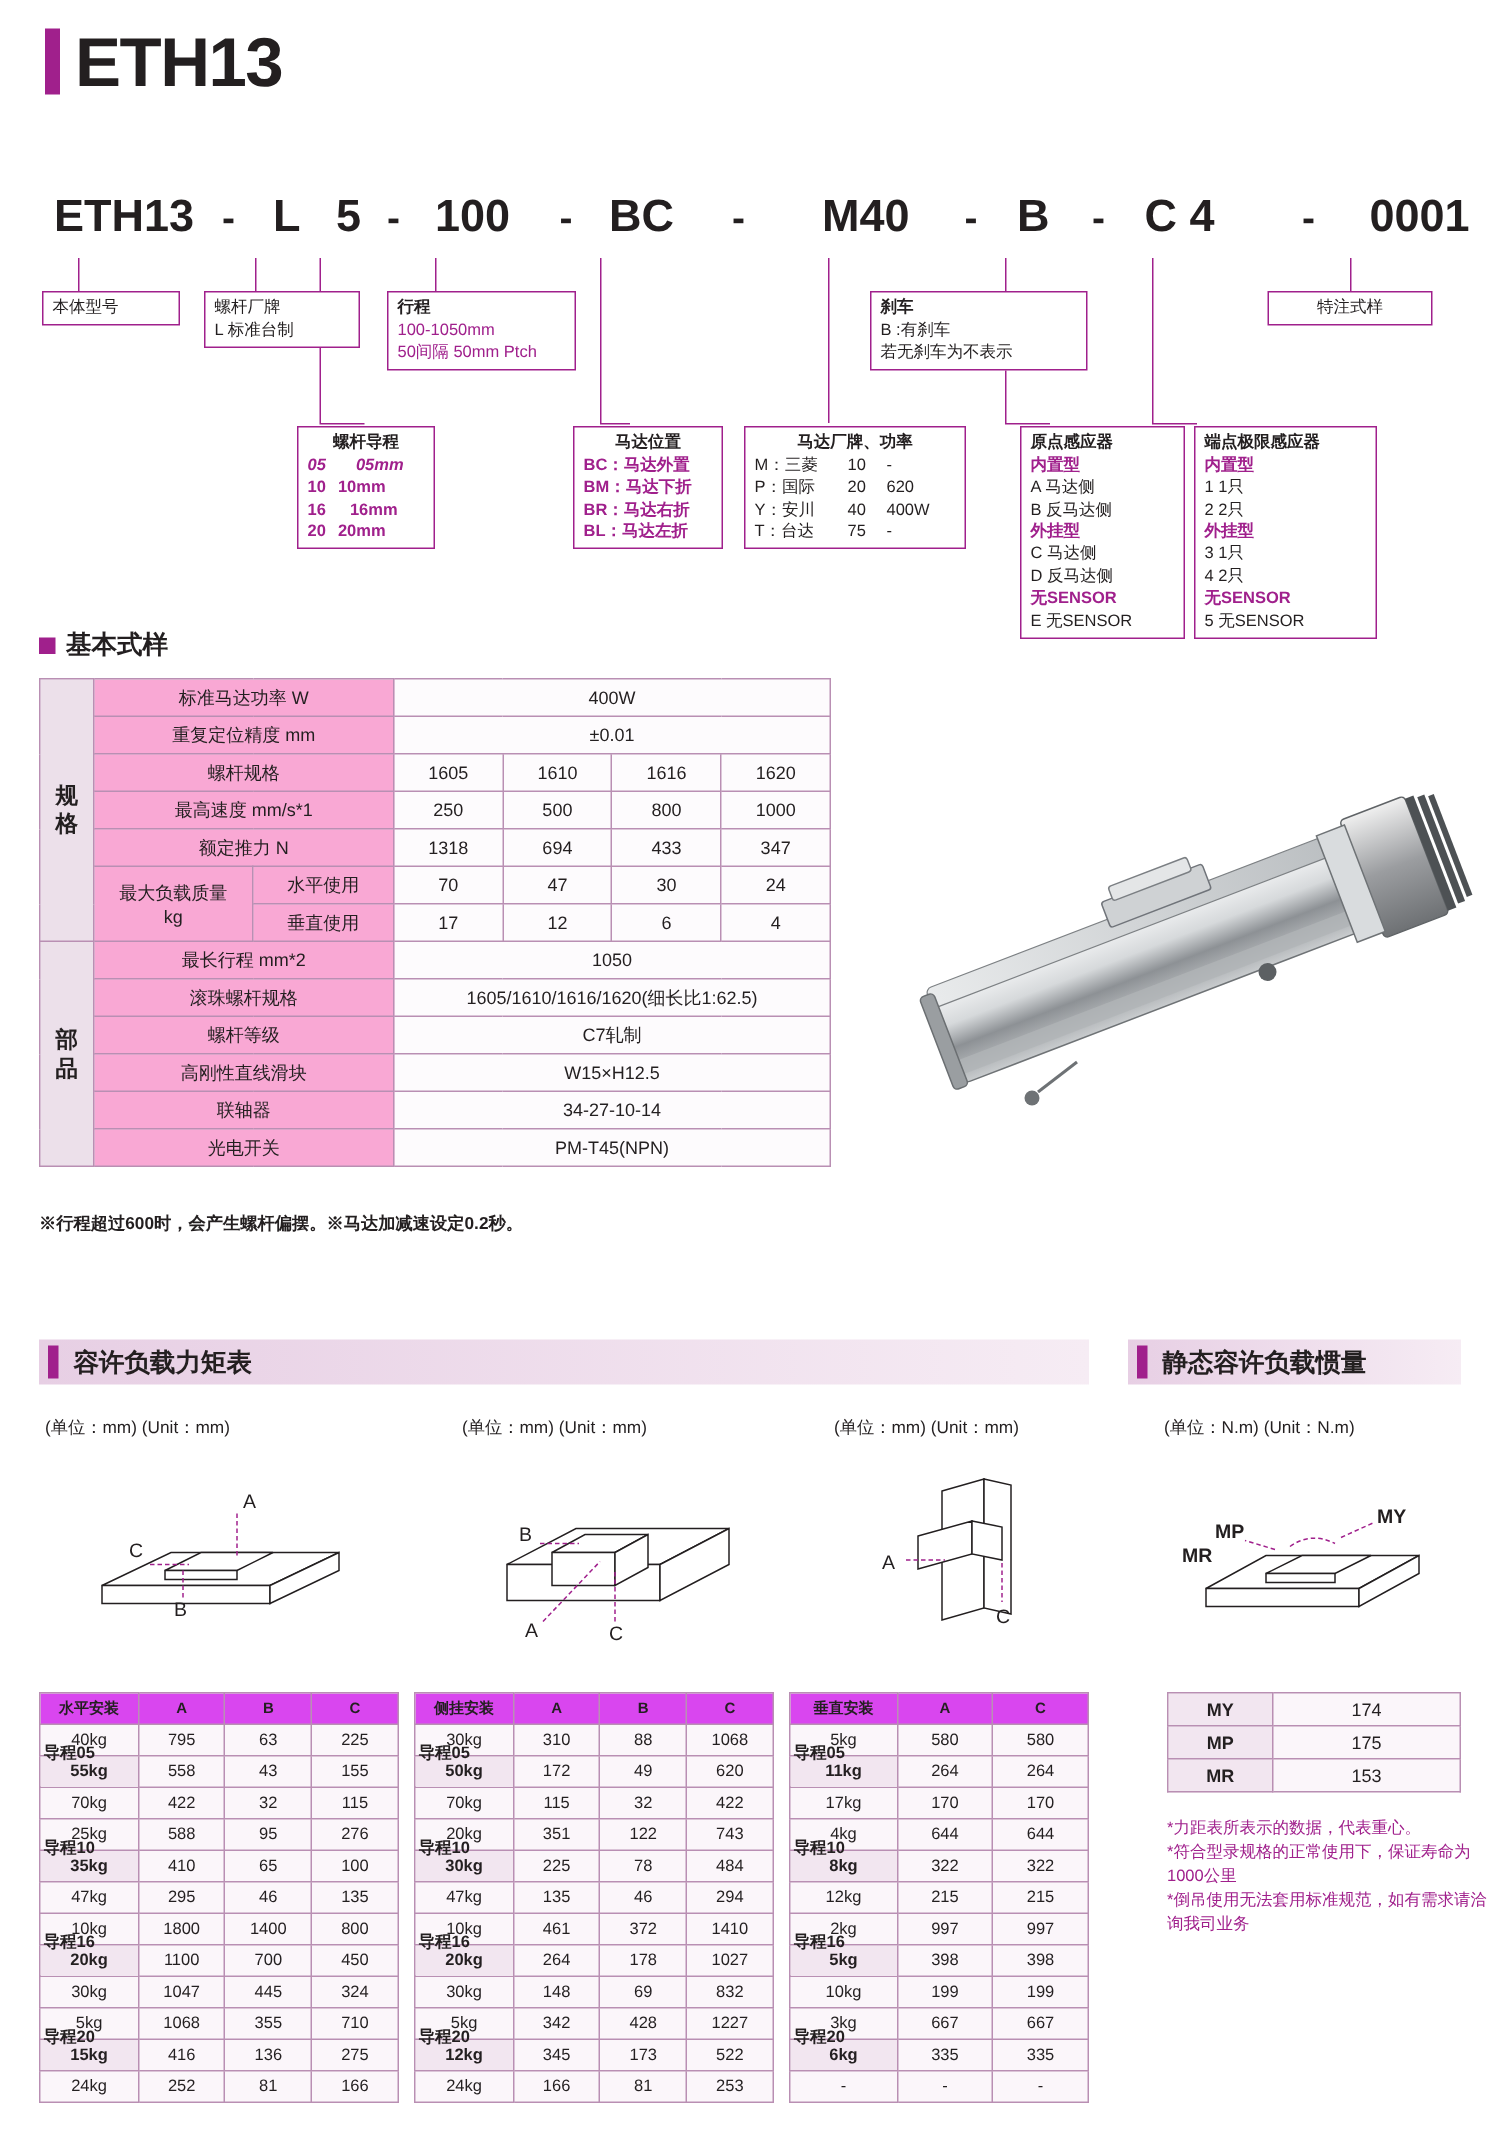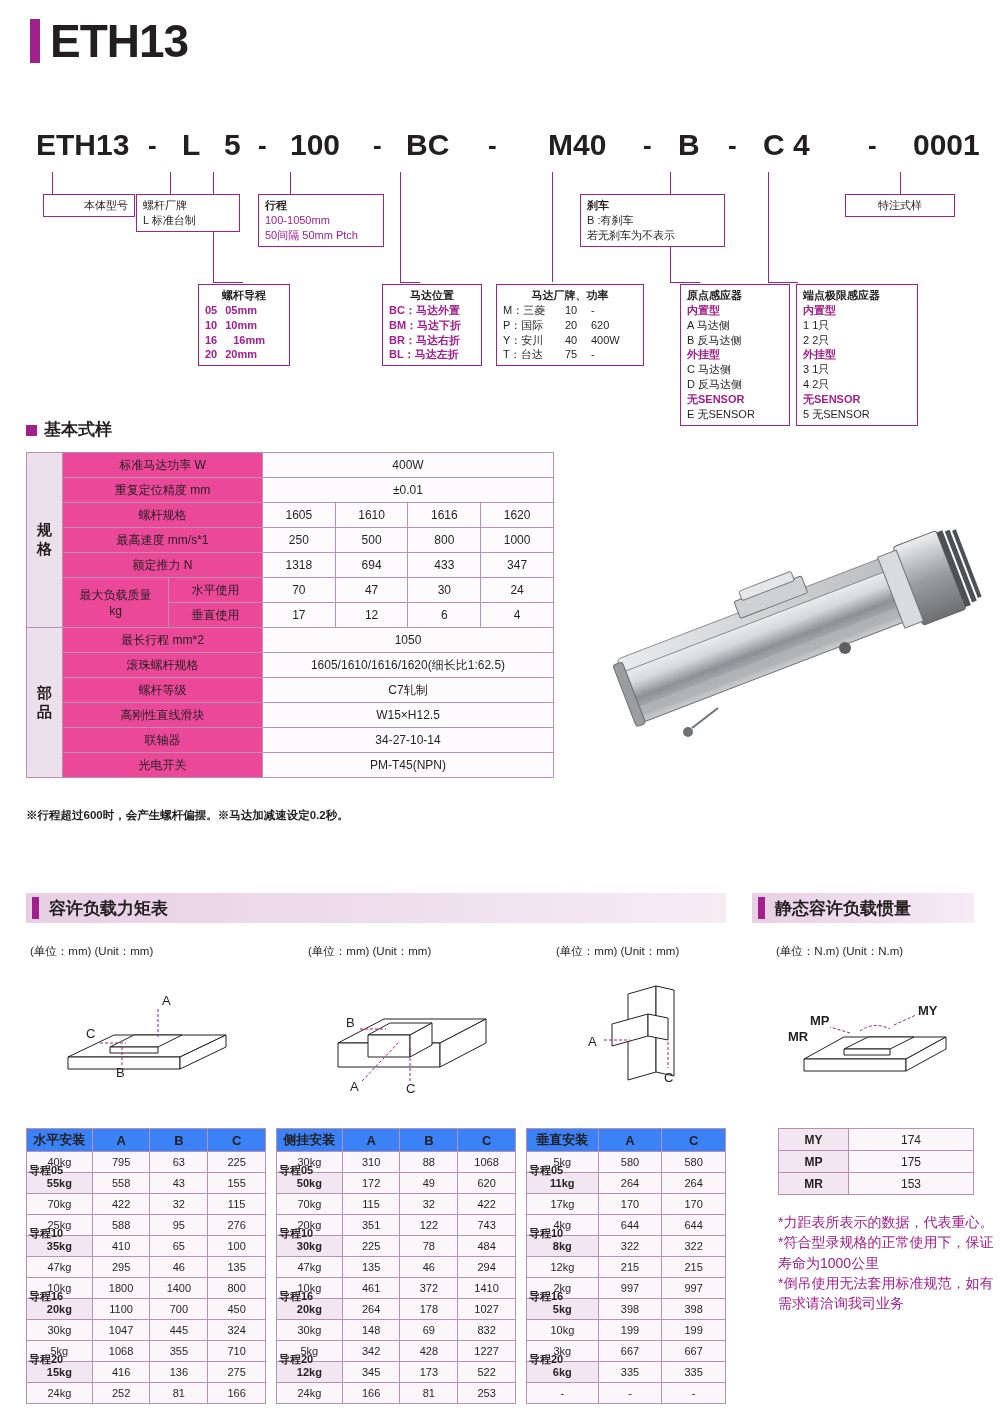--- a/index.html
+++ b/index.html
@@ -40,39 +40,39 @@
   .sec-h .sq { display:inline-block; width:11px; height:11px; background:#a0208c; margin-right:7px; vertical-align:middle;}
 
   .band { position:absolute; height:30px; background:linear-gradient(to right,#e7cfe4,#f6ecf4); display:flex; align-items:center; }
   .band .bar { width:7px; height:22px; background:#a0208c; margin-left:6px; margin-right:10px;}
   .band .lbl { font-size:17px; font-weight:bold; color:#231f20; }
 
   
   table { border-collapse:collapse; }
   .spec { position:absolute; left:26px; top:452px; width:528px; font-size:12px; }
   .spec td { border:1px solid #b98fb3; padding:3px 4px; text-align:center; height:25px; background:#f7eef6;}
-  .spec td.lbl { background:#ec4899; text-align:center; }
+  .spec td.lbl { background:#f9a8d4; text-align:center; }
   .spec td.side { background:#ece0ea; font-size:15px; font-weight:bold; width:36px;}
   .spec td.val { background:#fdfbfd; }
   .note { position:absolute; left:26px; top:808px; font-size:11.5px; font-weight:bold; color:#231f20;}
 
   
   .ltab { position:absolute; font-size:11px; }
   .ltab td, .ltab th { border:1px solid #b98fb3; text-align:center; padding:2px 0; height:21px; font-weight:normal;}
-  .ltab th { background:#3b82f6; font-weight:bold; font-size:13px; }
+  .ltab th { background:#d946ef; font-weight:bold; font-size:10px; }
   .ltab td.grp { background:#f2e6f0; font-weight:bold; }
   .ltab td { background:#fbf6fa; }
 
   .unit { position:absolute; font-size:11.5px; color:#231f20; }
 
   .inertia { position:absolute; font-size:12px;}
   .inertia td { border:1px solid #b98fb3; text-align:center; height:22px; background:#fbf6fa;}
   .inertia td.k { background:#f2e6f0; font-weight:bold; width:70px;}
 
-  .foot { position:absolute; font-size:14px; color:#a0208c; line-height:1.45; width:220px;}
+  .foot { position:absolute; font-size:11px; color:#a0208c; line-height:1.45; width:220px;}
 
   
   .prod { position:absolute; left:600px; top:470px; width:390px; height:330px; }
 
   svg { display:block; }
 </style>
 </head>
 <body>
 
 <div class="page">
@@ -109,42 +109,42 @@
   <div class="lead v" style="left:400px;top:172px; height:110px;"></div>
   <div class="lead h" style="left:400px;top:282px; width:20px;"></div>
   <div class="lead v" style="left:552px;top:172px; height:22px;"></div>
   <div class="lead v" style="left:552px;top:194px; height:88px;"></div>
   <div class="lead v" style="left:670px;top:172px; height:110px;"></div>
   <div class="lead h" style="left:670px;top:282px; width:30px;"></div>
   <div class="lead v" style="left:768px;top:172px; height:110px;"></div>
   <div class="lead h" style="left:768px;top:282px; width:30px;"></div>
   <div class="lead v" style="left:900px;top:172px; height:22px;"></div>
 
-  <div class="callout" style="left:28px; top:194px; width:92px; text-align:right;margin-left:15px;">本体型号</div>
+  <div class="callout" style="left:28px; top:194px; width:92px; text-align:left;">本体型号</div>
 
   <div class="callout" style="left:136px; top:194px; width:104px; white-space:pre-line;">螺杆厂牌
 L 标准台制</div>
 
   <div class="callout" style="left:258px; top:194px; width:126px;">
     <div class="hd">行程</div>
     <div class="mag">100-1050mm</div>
     <div class="mag">50间隔 50mm Ptch</div>
   </div>
 
   <div class="callout" style="left:580px; top:194px; width:145px;">
     <div class="hd">刹车</div>
     <div>B :有刹车</div>
     <div>若无刹车为不表示</div>
   </div>
 
   <div class="callout" style="left:845px; top:194px; width:110px; text-align:center;">特注式样</div>
 
   <div class="callout" style="left:198px; top:284px; width:92px;">
     <div class="hd" style="text-align:center">螺杆导程</div>
-    <div style="display:flex;gap:8px;">
+    <div style="display:flex;gap:20px;font-style:italic;">
         <span class="magb">05</span>
         <span class="magb">05mm</span>
       </div>
     <div style="display:flex;gap:8px;">
         <span class="magb">10</span>
         <span class="magb">10mm</span>
       </div>
     <div style="display:flex;gap:16px;">
         <span class="magb">16</span>
         <span class="magb">16mm</span>

